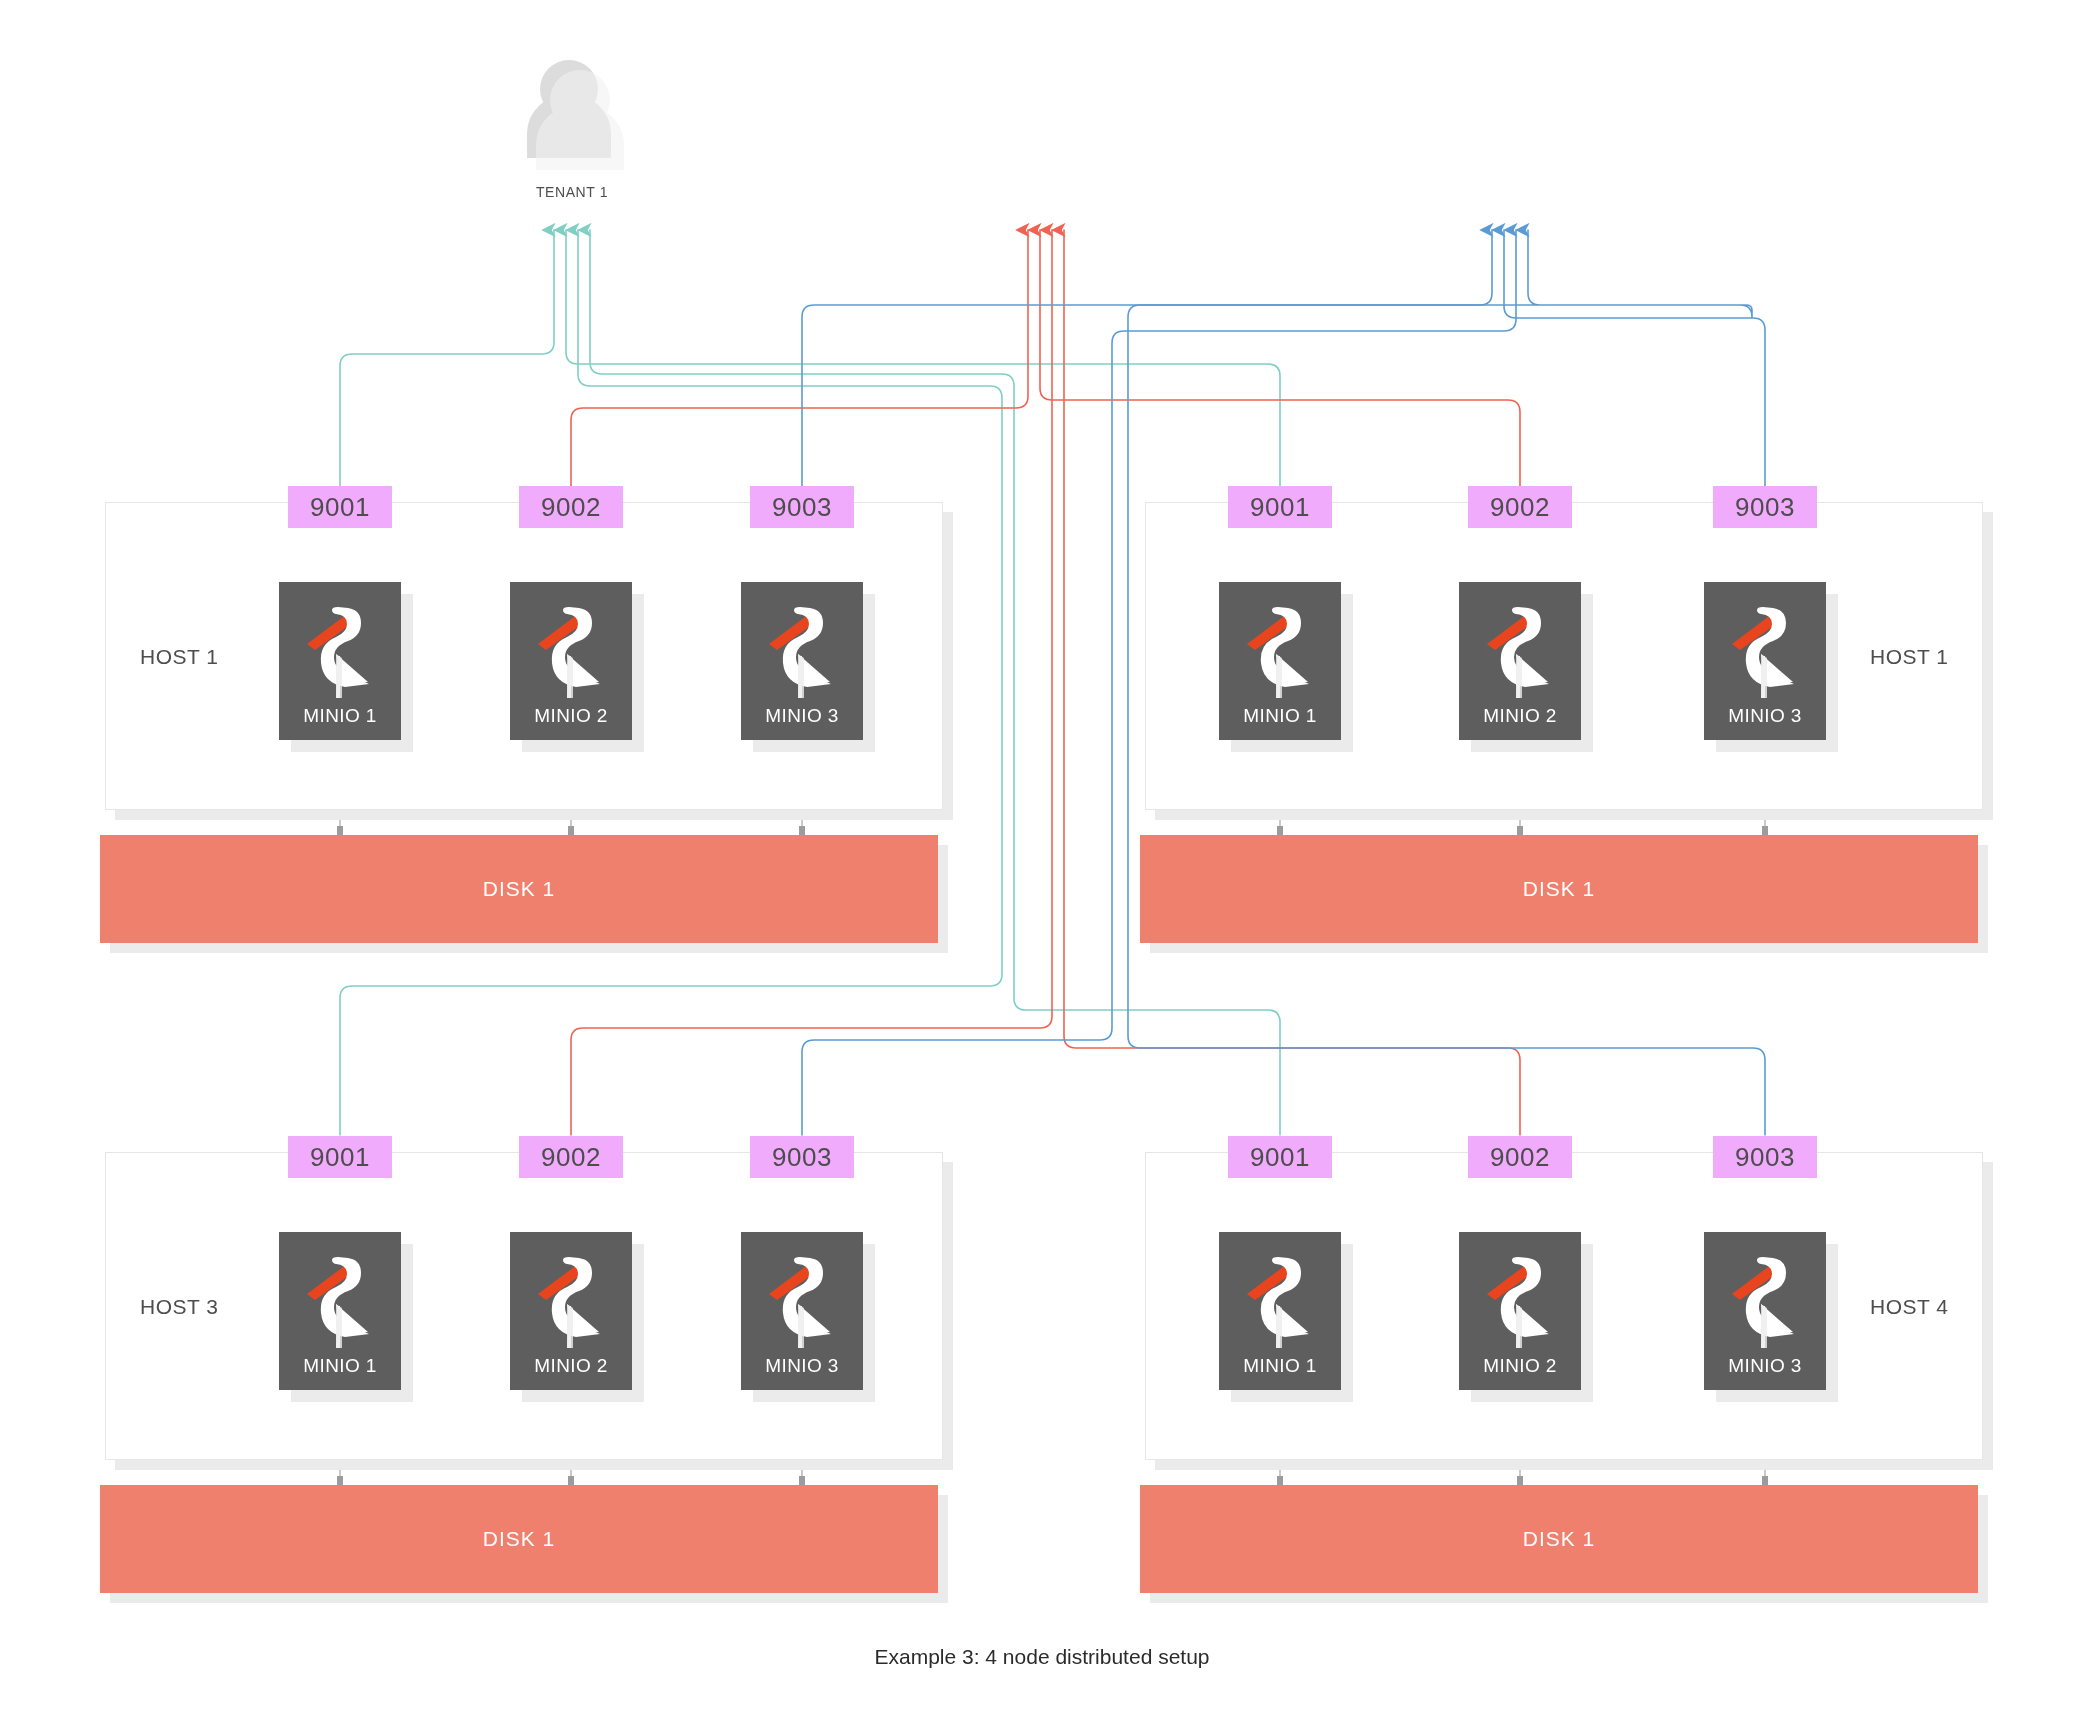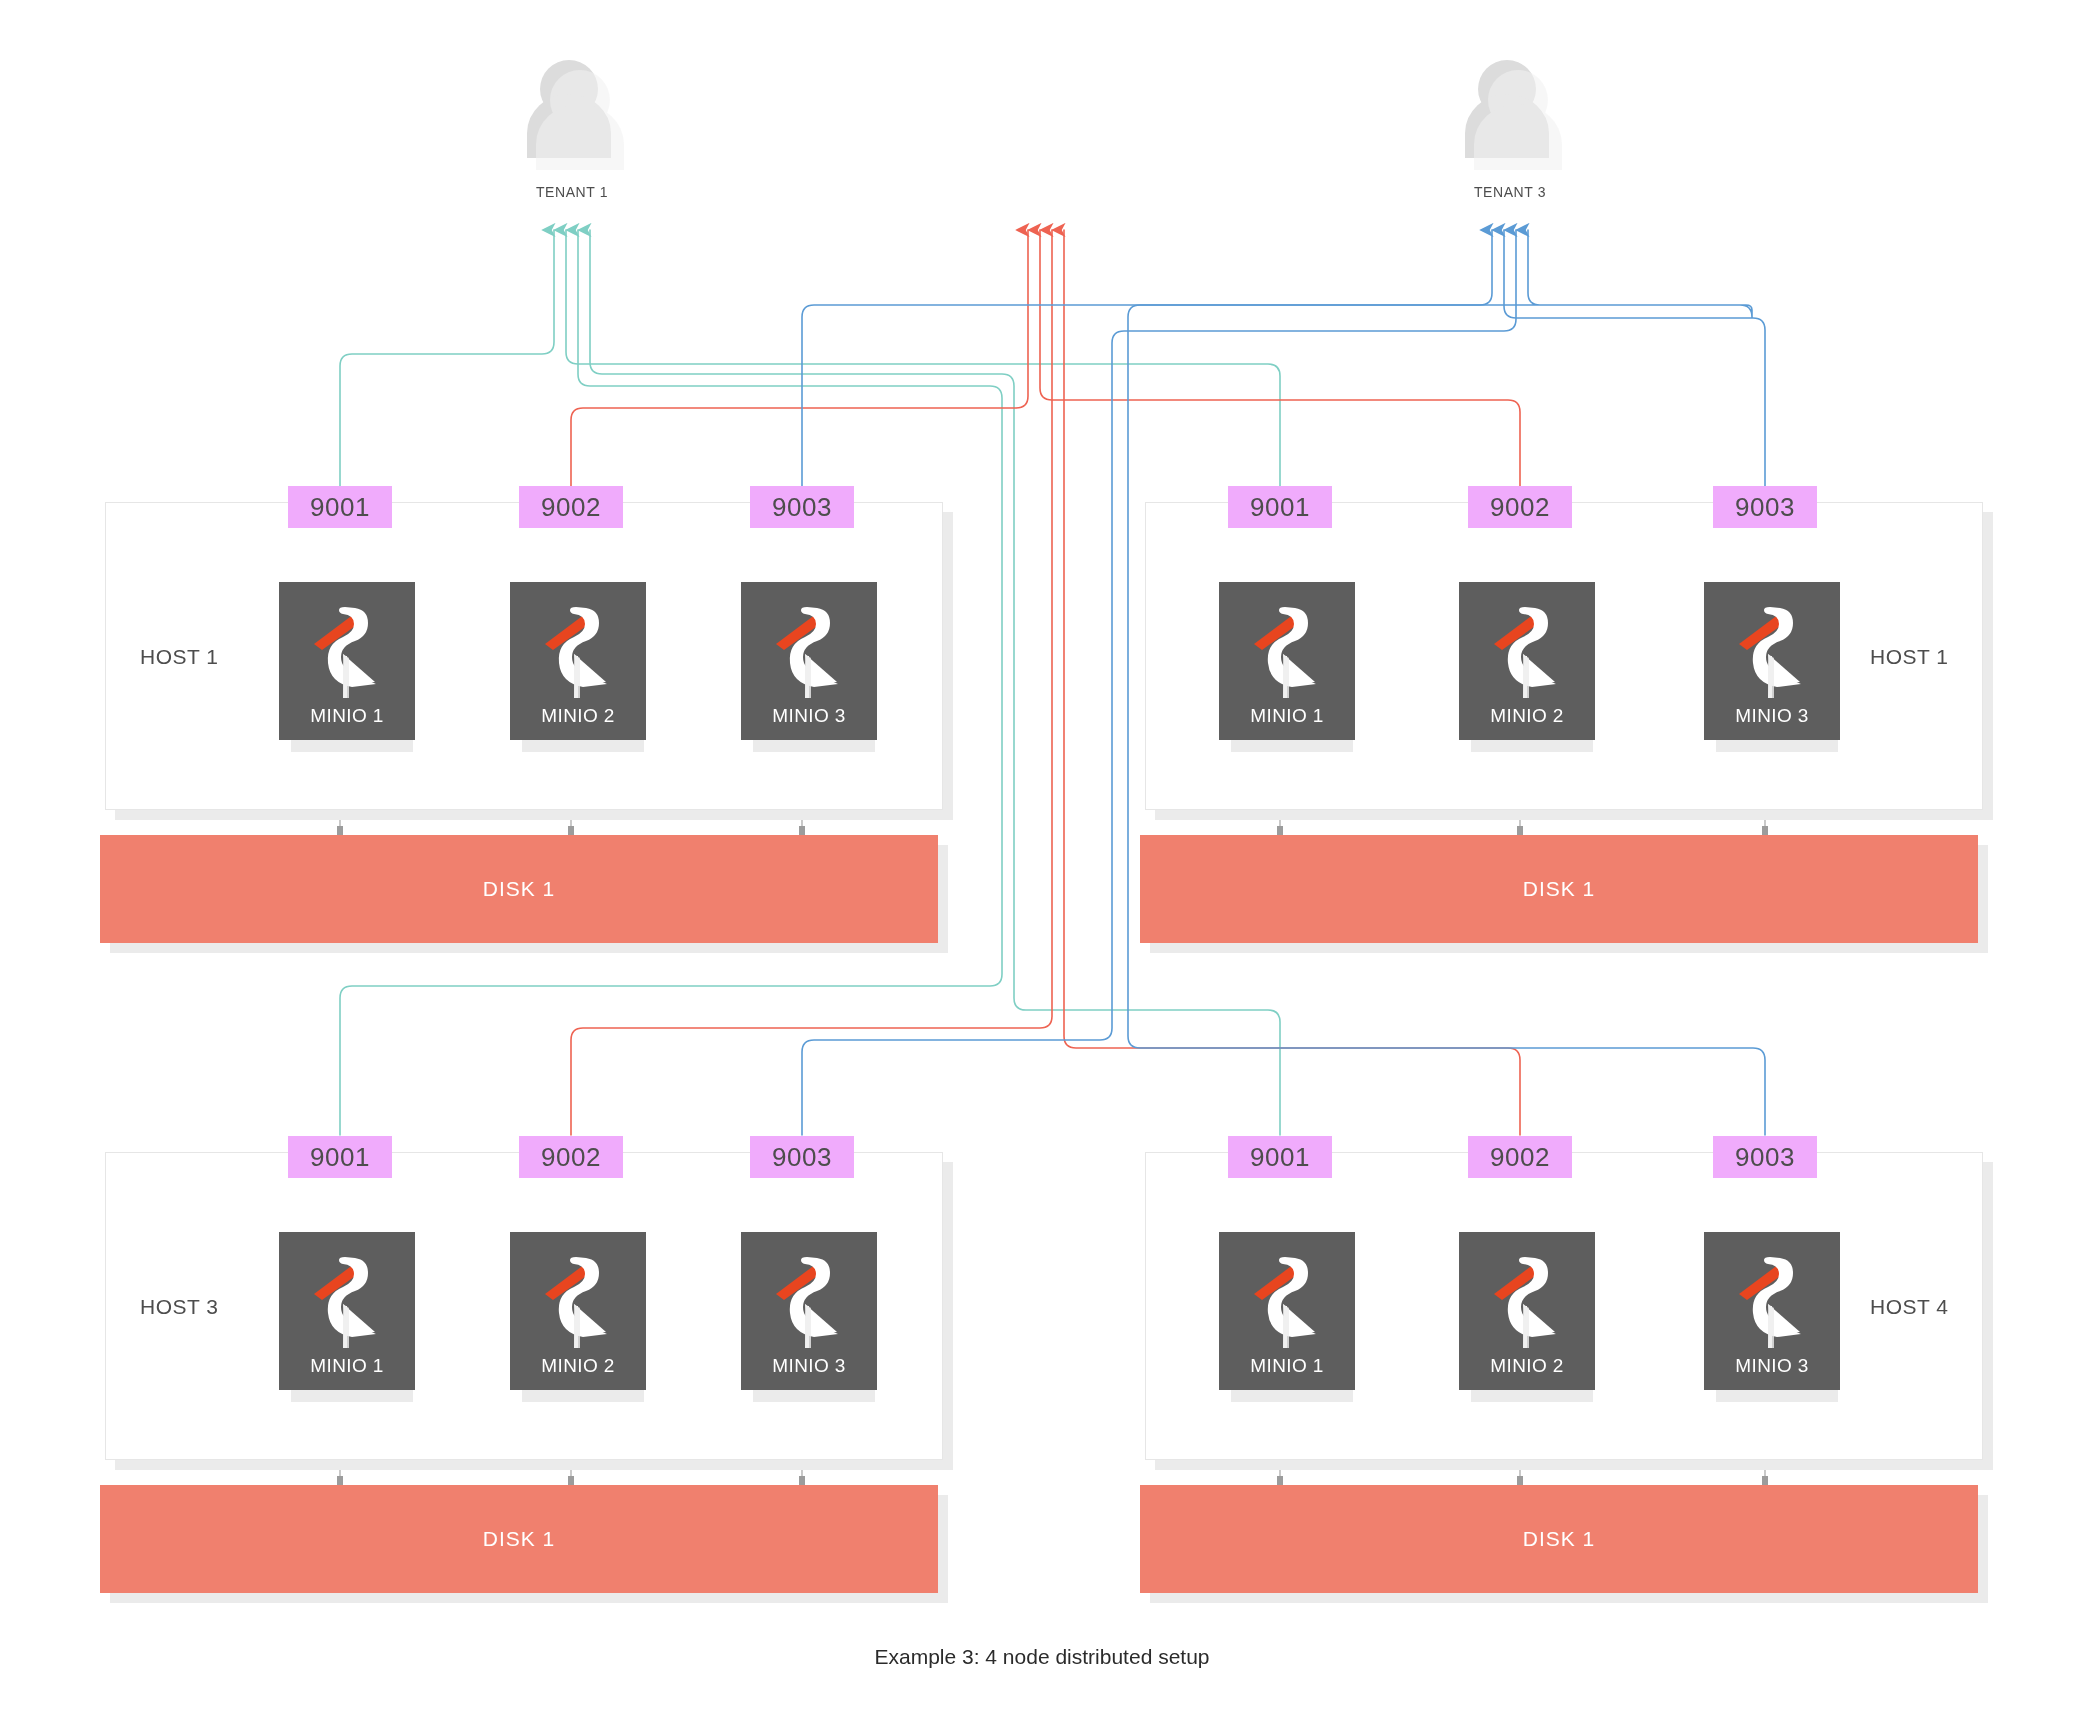--- a/index.html
+++ b/index.html
@@ -12,21 +12,21 @@
   .tenant .av-shadow{position:absolute;left:14px;top:10px;width:96px;height:100px;opacity:.55;}
   .tenant .tlabel{margin-top:14px;font-size:14px;letter-spacing:.6px;color:#4d4d4d;white-space:nowrap;}
 
   .host{position:absolute;background:#ffffff;border:1px solid #e6e6e6;box-sizing:border-box;}
   .host-shadow{position:absolute;background:#ebebeb;}
   .host-label{position:absolute;font-size:21px;color:#4d4d4d;letter-spacing:.5px;white-space:nowrap;}
 
   .portbox{position:absolute;background:#f0abfc;display:flex;align-items:center;justify-content:center;
            font-size:26px;color:#4d4d4d;letter-spacing:.5px;}
 
-  .minio{position:absolute;width:136px;height:158px;background:#5e5e5e;display:flex;
+  .minio{position:absolute;width:122px;height:158px;background:#5e5e5e;display:flex;
          flex-direction:column;align-items:center;justify-content:flex-end;text-align:right;}
   .minio-shadow{position:absolute;width:122px;height:158px;background:#ebebeb;}
   .minio .bird{position:absolute;left:50%;top:16px;transform:translateX(-50%);}
   .minio .mlabel{font-size:19px;color:#ffffff;letter-spacing:.4px;margin-bottom:13px;white-space:nowrap;}
 
   .disk{position:absolute;background:#f0806e;display:flex;align-items:center;justify-content:center;}
   .disk-shadow{position:absolute;background:#ebebeb;}
   .disk .dlabel{font-size:21px;color:#ffffff;letter-spacing:1px;}
 
   .caption{position:absolute;width:100%;text-align:center;font-size:21px;color:#2b2b2b;}
@@ -146,33 +146,20 @@
         </svg>
       <svg viewBox="0 0 96 100" width="96" height="100">
           <circle cx="45" cy="29" r="29" fill="#dcdcdc"></circle>
           <path d="M3 98 V73 a42 39 0 0 1 84 0 V98 Z" fill="#dcdcdc"></path>
         </svg>
     </div>
     <div class="tlabel">TENANT 1</div>
   </div>
 
 
-  <div class="tenant" style="left:1430px;top:60px;">
-    <div class="avatar">
-      <svg class="av-shadow" viewBox="0 0 96 100">
-          <circle cx="48" cy="30" r="30" fill="#f2f2f2"></circle>
-          <path d="M4 100 V74 a44 40 0 0 1 88 0 V100 Z" fill="#f2f2f2"></path>
-        </svg>
-      <svg viewBox="0 0 96 100" width="96" height="100">
-          <circle cx="45" cy="29" r="29" fill="#dcdcdc"></circle>
-          <path d="M3 98 V73 a42 39 0 0 1 84 0 V98 Z" fill="#dcdcdc"></path>
-        </svg>
-    </div>
-    <div class="tlabel">TENANT 3</div>
-  </div>
 
   <div class="host-shadow" style="left:115px;top:512px;width:838px;height:308px;"></div>
   <div class="host" style="left:105px;top:502px;width:838px;height:308px;"></div>
   <div class="host-label" style="left:140px;top:645px;">HOST 1</div>
 
   <div class="portbox" style="left:288px;top:486px;width:104px;height:42px;">9001</div>
   <div class="portbox" style="left:519px;top:486px;width:104px;height:42px;">9002</div>
   <div class="portbox" style="left:750px;top:486px;width:104px;height:42px;">9003</div>
 
   <div class="minio-shadow" style="left:291px;top:594px;"></div>

